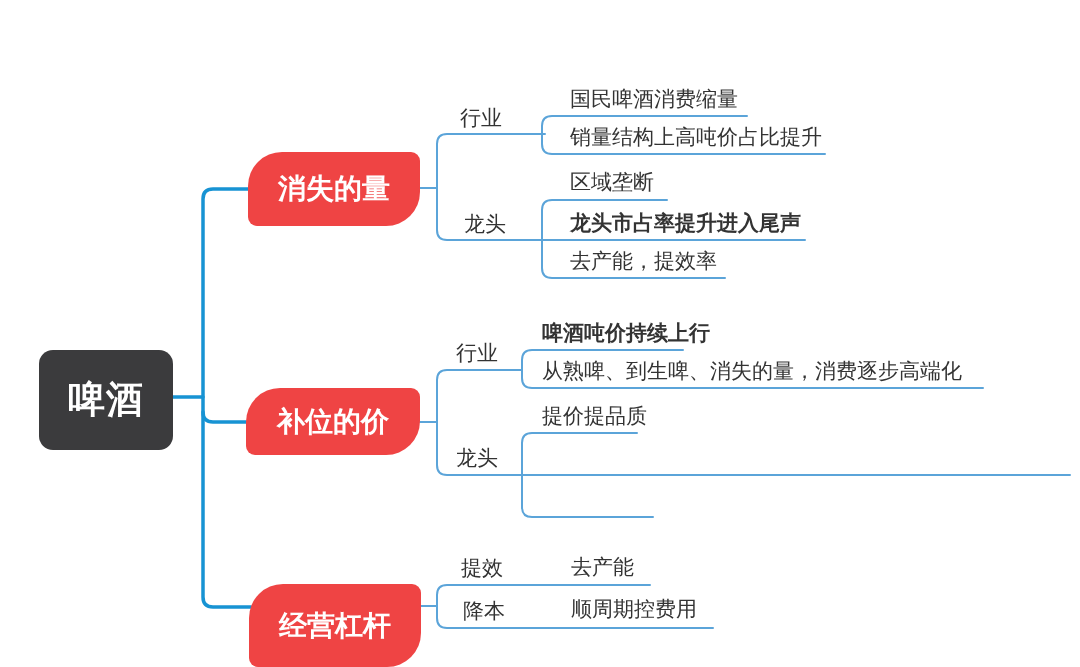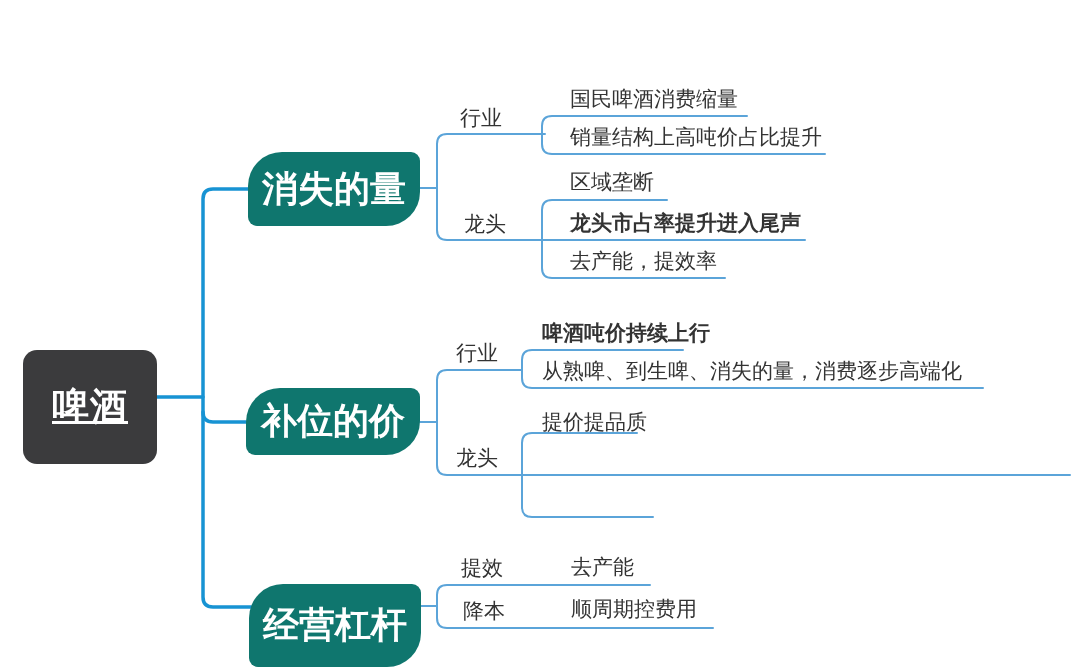--- a/index.html
+++ b/index.html
@@ -18,23 +18,23 @@
     color:#ffffff;font-weight:bold;
     white-space:nowrap;
   }
   .root-node{
     background:#3b3b3d;
     border-radius:14px;
     font-size:37px;
     letter-spacing:1px;
   }
   .branch-node{
-    background:#0f766e;
+    background:#ef4444;
     border-radius:34px 9px 34px 9px;
-    font-size:36px;
+    font-size:28px;
   }
   .label,.item{
     position:absolute;
     font-size:21px;
     color:#333333;
     white-space:nowrap;
     line-height:1.15;
   }
   .bold{font-weight:bold;}
 </style>
@@ -61,38 +61,38 @@
       <path d="M420,422 H437"></path>
       <path d="M522,370 H447 Q437,370 437,380 V465 Q437,475 447,475 H1070"></path>
       <path d="M683,350 H532 Q522,350 522,360 V378 Q522,388 532,388 H983"></path>
       <path d="M637,433 H532 Q522,433 522,443 V507 Q522,517 532,517 H653"></path>
 
       <path d="M421,606 H437"></path>
       <path d="M650,585 H447 Q437,585 437,595 V618 Q437,628 447,628 H713"></path>
     </g>
   </svg>
 
-  <div class="node root-node" style="left:23px;top:350px;width:134px;height:114px;text-decoration:underline;">啤酒</div>
+  <div class="node root-node" style="left:39px;top:350px;width:134px;height:100px;">啤酒</div>
 
   <div class="node branch-node" style="left:248px;top:152px;width:172px;height:74px;">消失的量</div>
   <div class="node branch-node" style="left:246px;top:388px;width:174px;height:67px;">补位的价</div>
   <div class="node branch-node" style="left:249px;top:584px;width:172px;height:83px;">经营杠杆</div>
 
   <div class="label" style="left:460px;top:106px;">行业</div>
   <div class="item" style="left:570px;top:87px;">国民啤酒消费缩量</div>
   <div class="item" style="left:570px;top:125px;">销量结构上高吨价占比提升</div>
   <div class="label" style="left:464px;top:212px;">龙头</div>
   <div class="item" style="left:570px;top:170px;">区域垄断</div>
   <div class="item bold" style="left:570px;top:211px;">龙头市占率提升进入尾声</div>
   <div class="item" style="left:570px;top:249px;">去产能，提效率</div>
 
   <div class="label" style="left:456px;top:341px;">行业</div>
   <div class="item bold" style="left:542px;top:321px;">啤酒吨价持续上行</div>
   <div class="item" style="left:542px;top:359px;">从熟啤、到生啤、消失的量，消费逐步高端化</div>
   <div class="label" style="left:456px;top:446px;">龙头</div>
-  <div class="item" style="left:542px;top:404px;margin-top:6px;">提价提品质</div>
+  <div class="item" style="left:542px;top:404px;">提价提品质</div>
 
   <div class="label" style="left:461px;top:556px;">提效</div>
   <div class="item" style="left:571px;top:555px;">去产能</div>
   <div class="label" style="left:463px;top:599px;">降本</div>
   <div class="item" style="left:571px;top:597px;">顺周期控费用</div>
 
 </div>
 
 </body></html>

